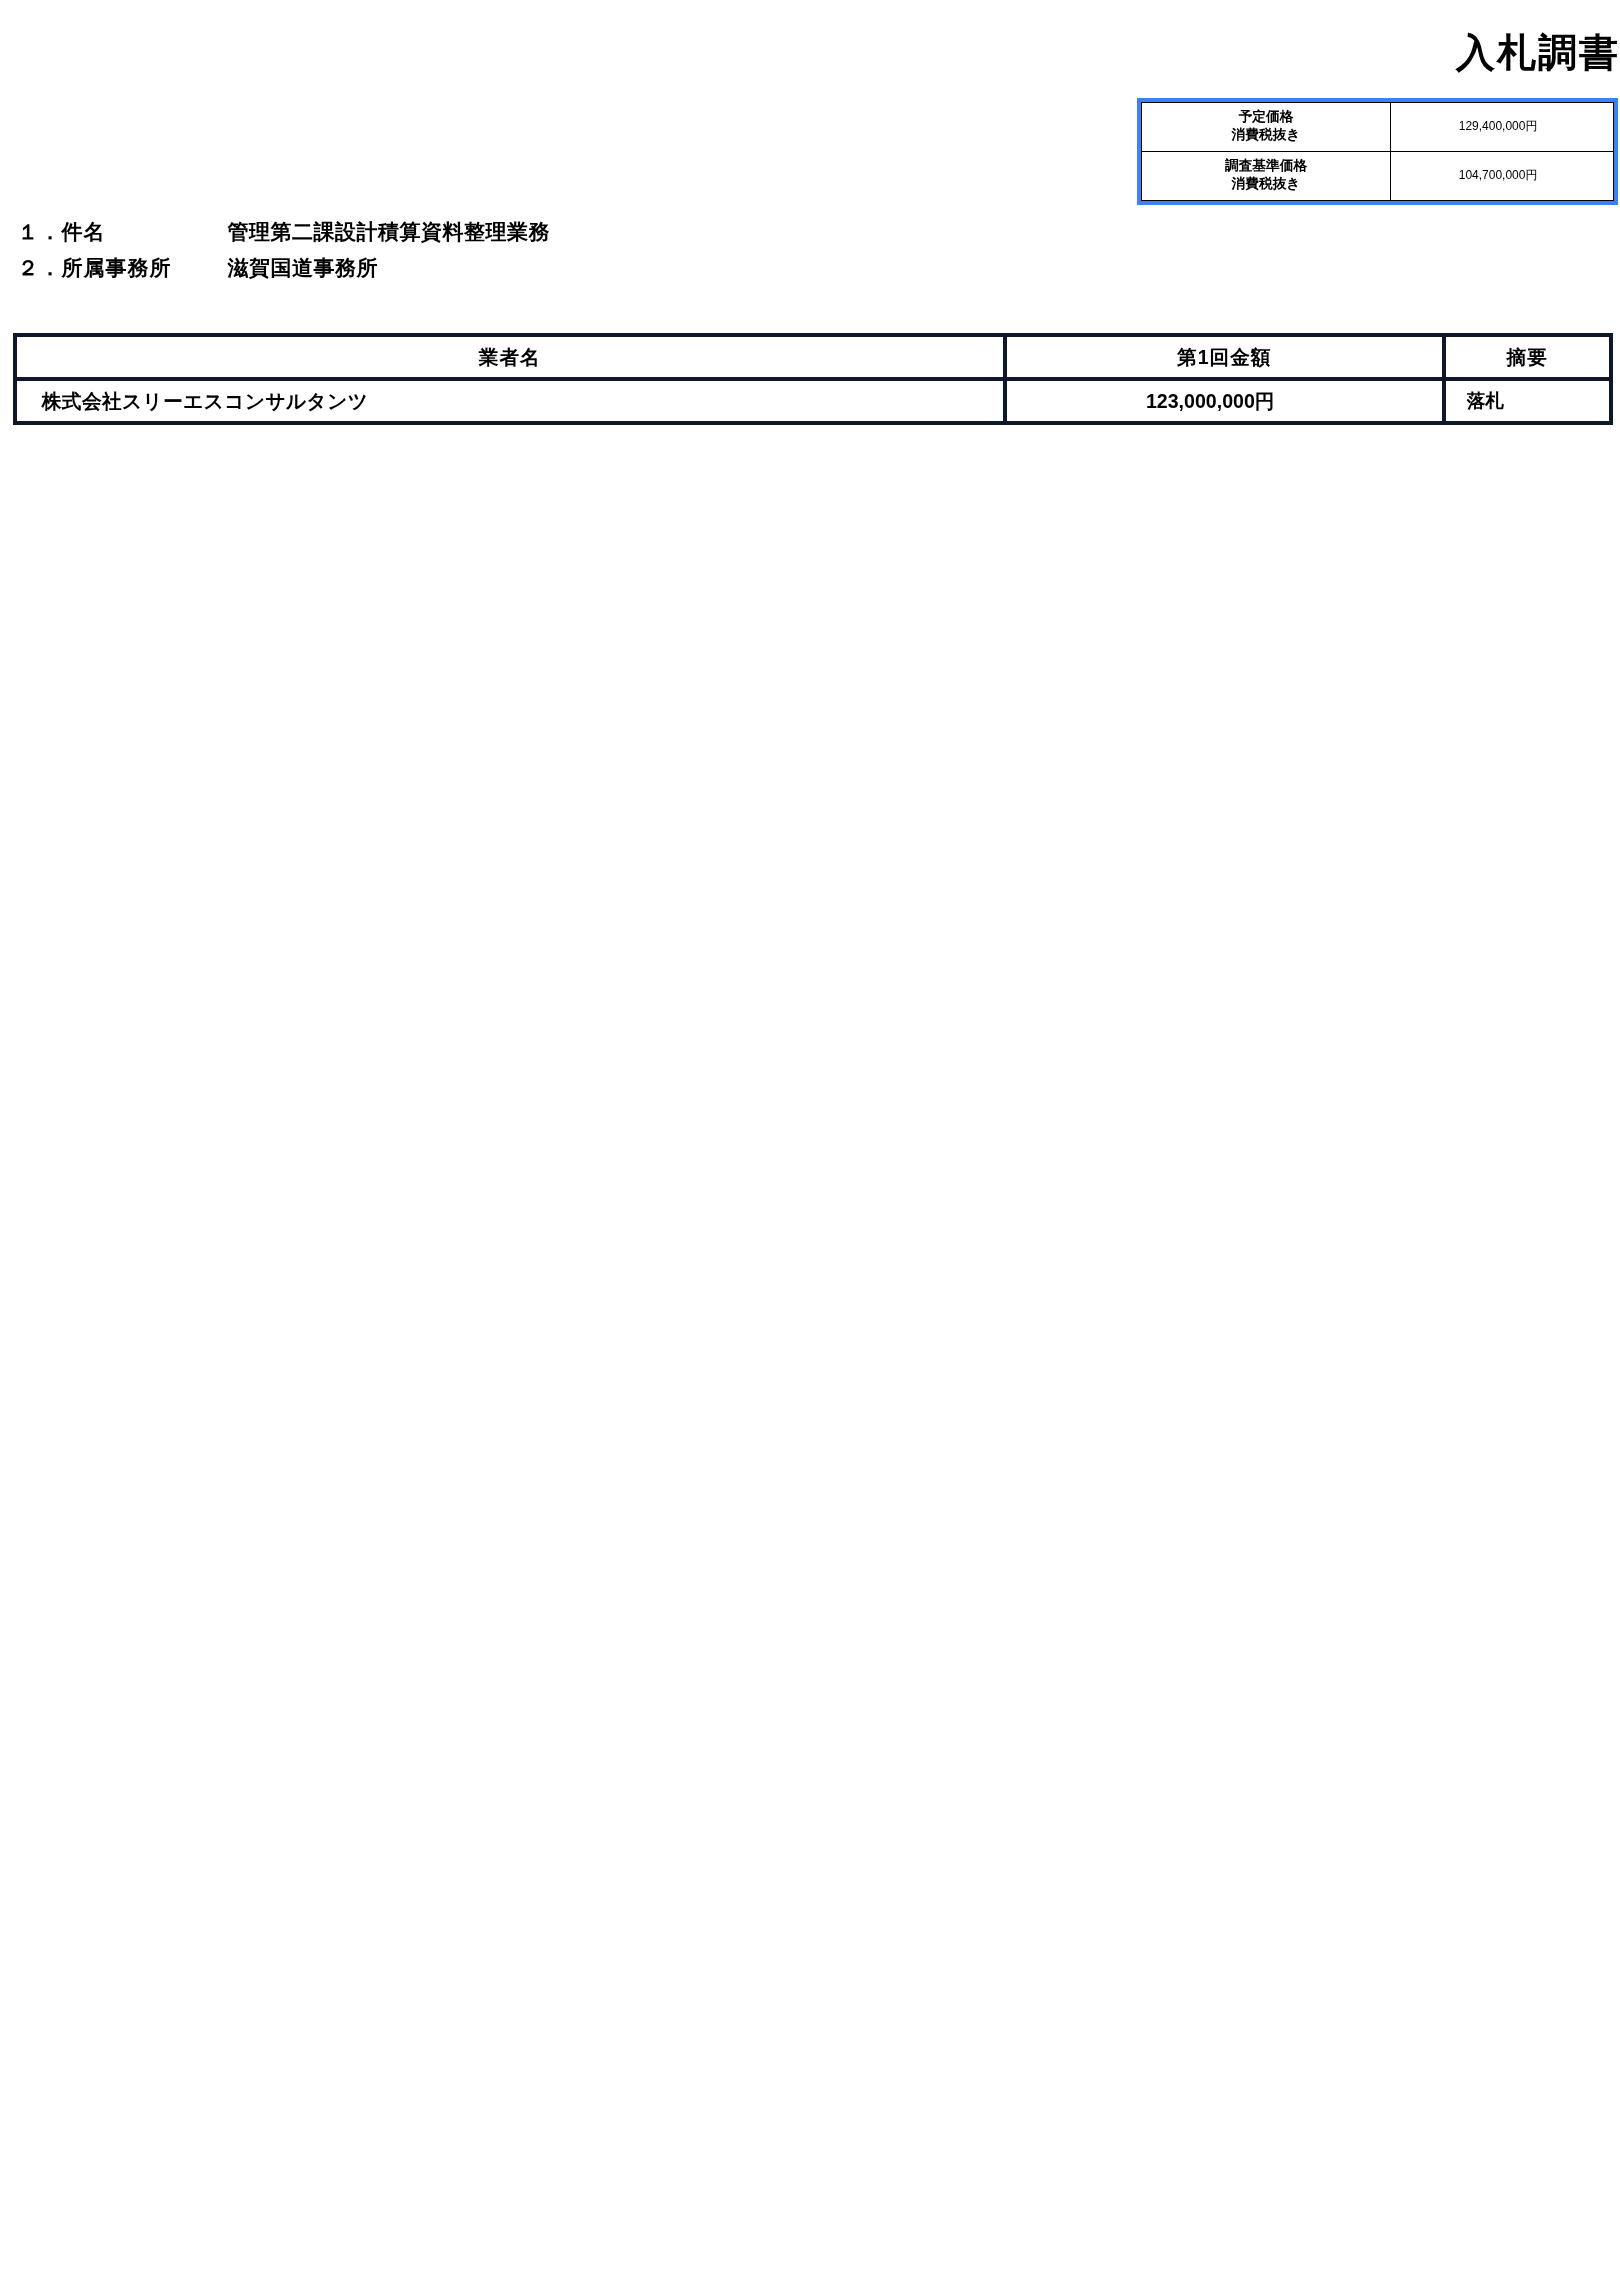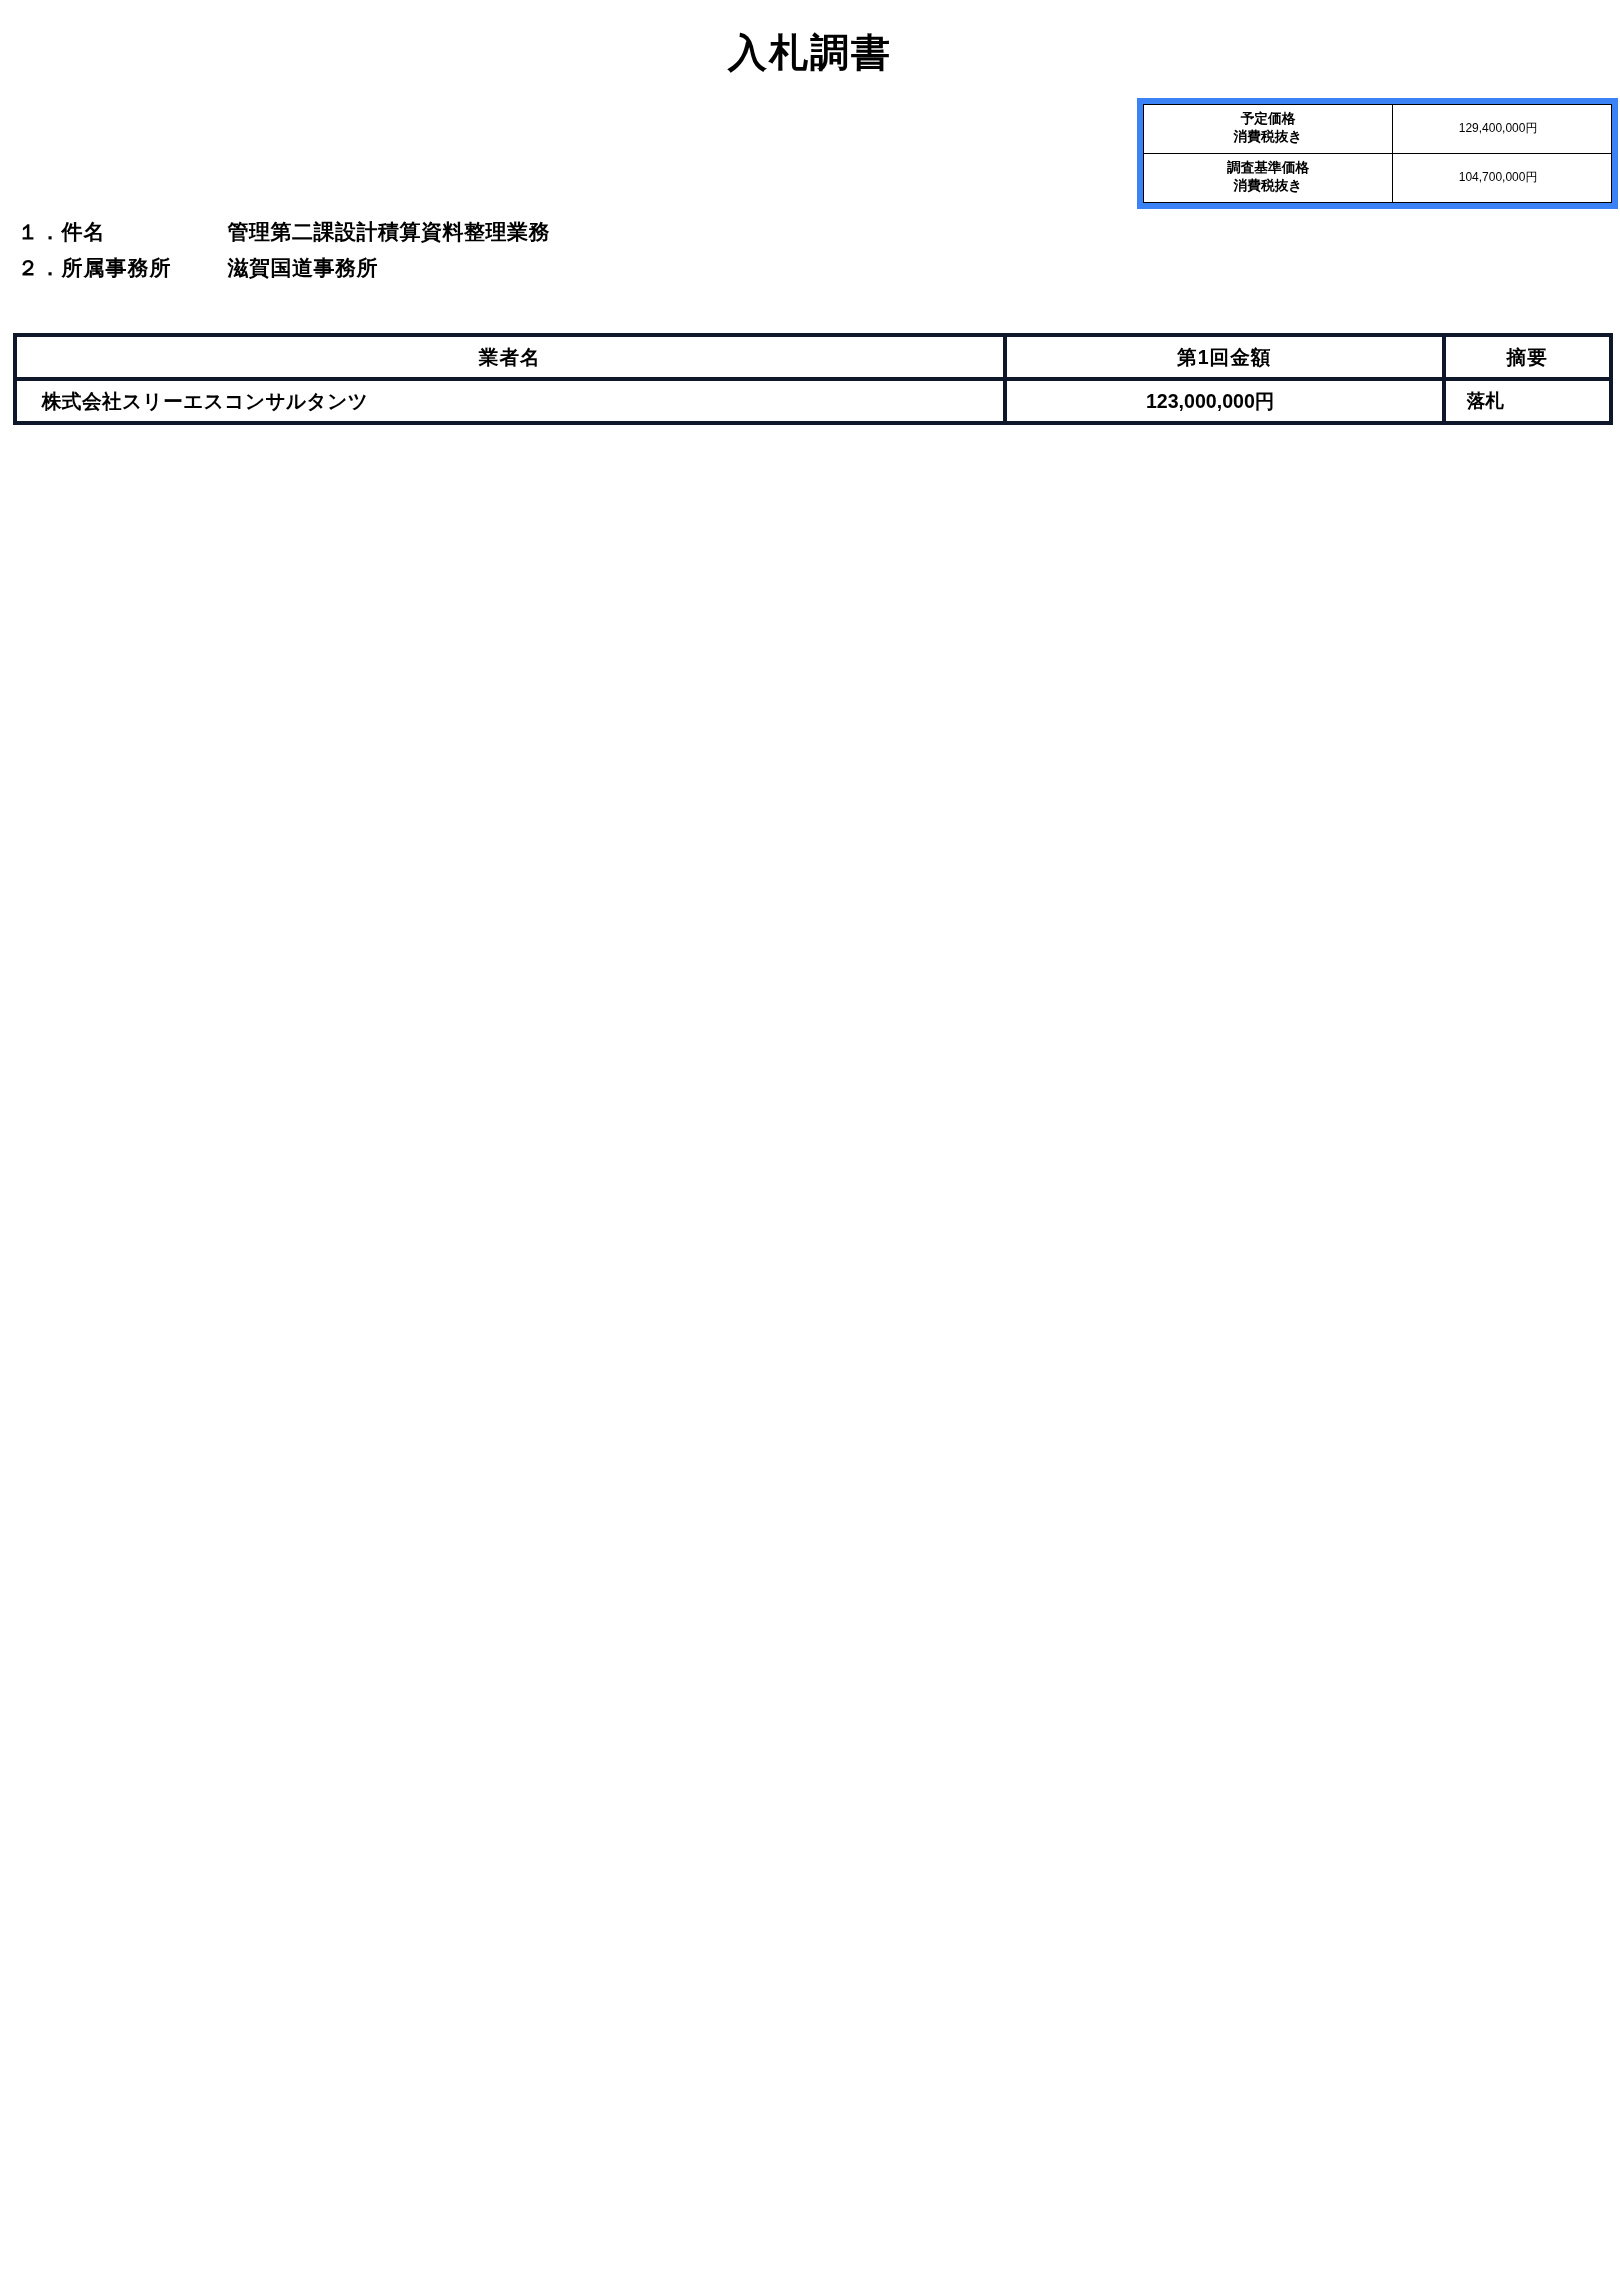--- a/index.html
+++ b/index.html
@@ -21,33 +21,33 @@
     height: 2293px;
     box-sizing: border-box;
   }
 
   
   .doc-title {
     position: absolute;
     top: 25.5px;
     left: 0;
     width: 1620px;
-    text-align: center;
+    text-align: right;
     font-size: 39px;
     font-weight: bold;
     letter-spacing: 2px;
   }
 
   
   .price-box {
     position: absolute;
     top: 98px;
     left: 1137px;
     width: 481px;
-    border: 6px solid #3b82f6;
+    border: 4px solid #3b82f6;
     border-collapse: collapse;
     box-sizing: border-box;
   }
   .price-box table {
     border-collapse: collapse;
     width: 100%;
   }
   .price-box td {
     border: 1px solid #000;
     padding: 0;

